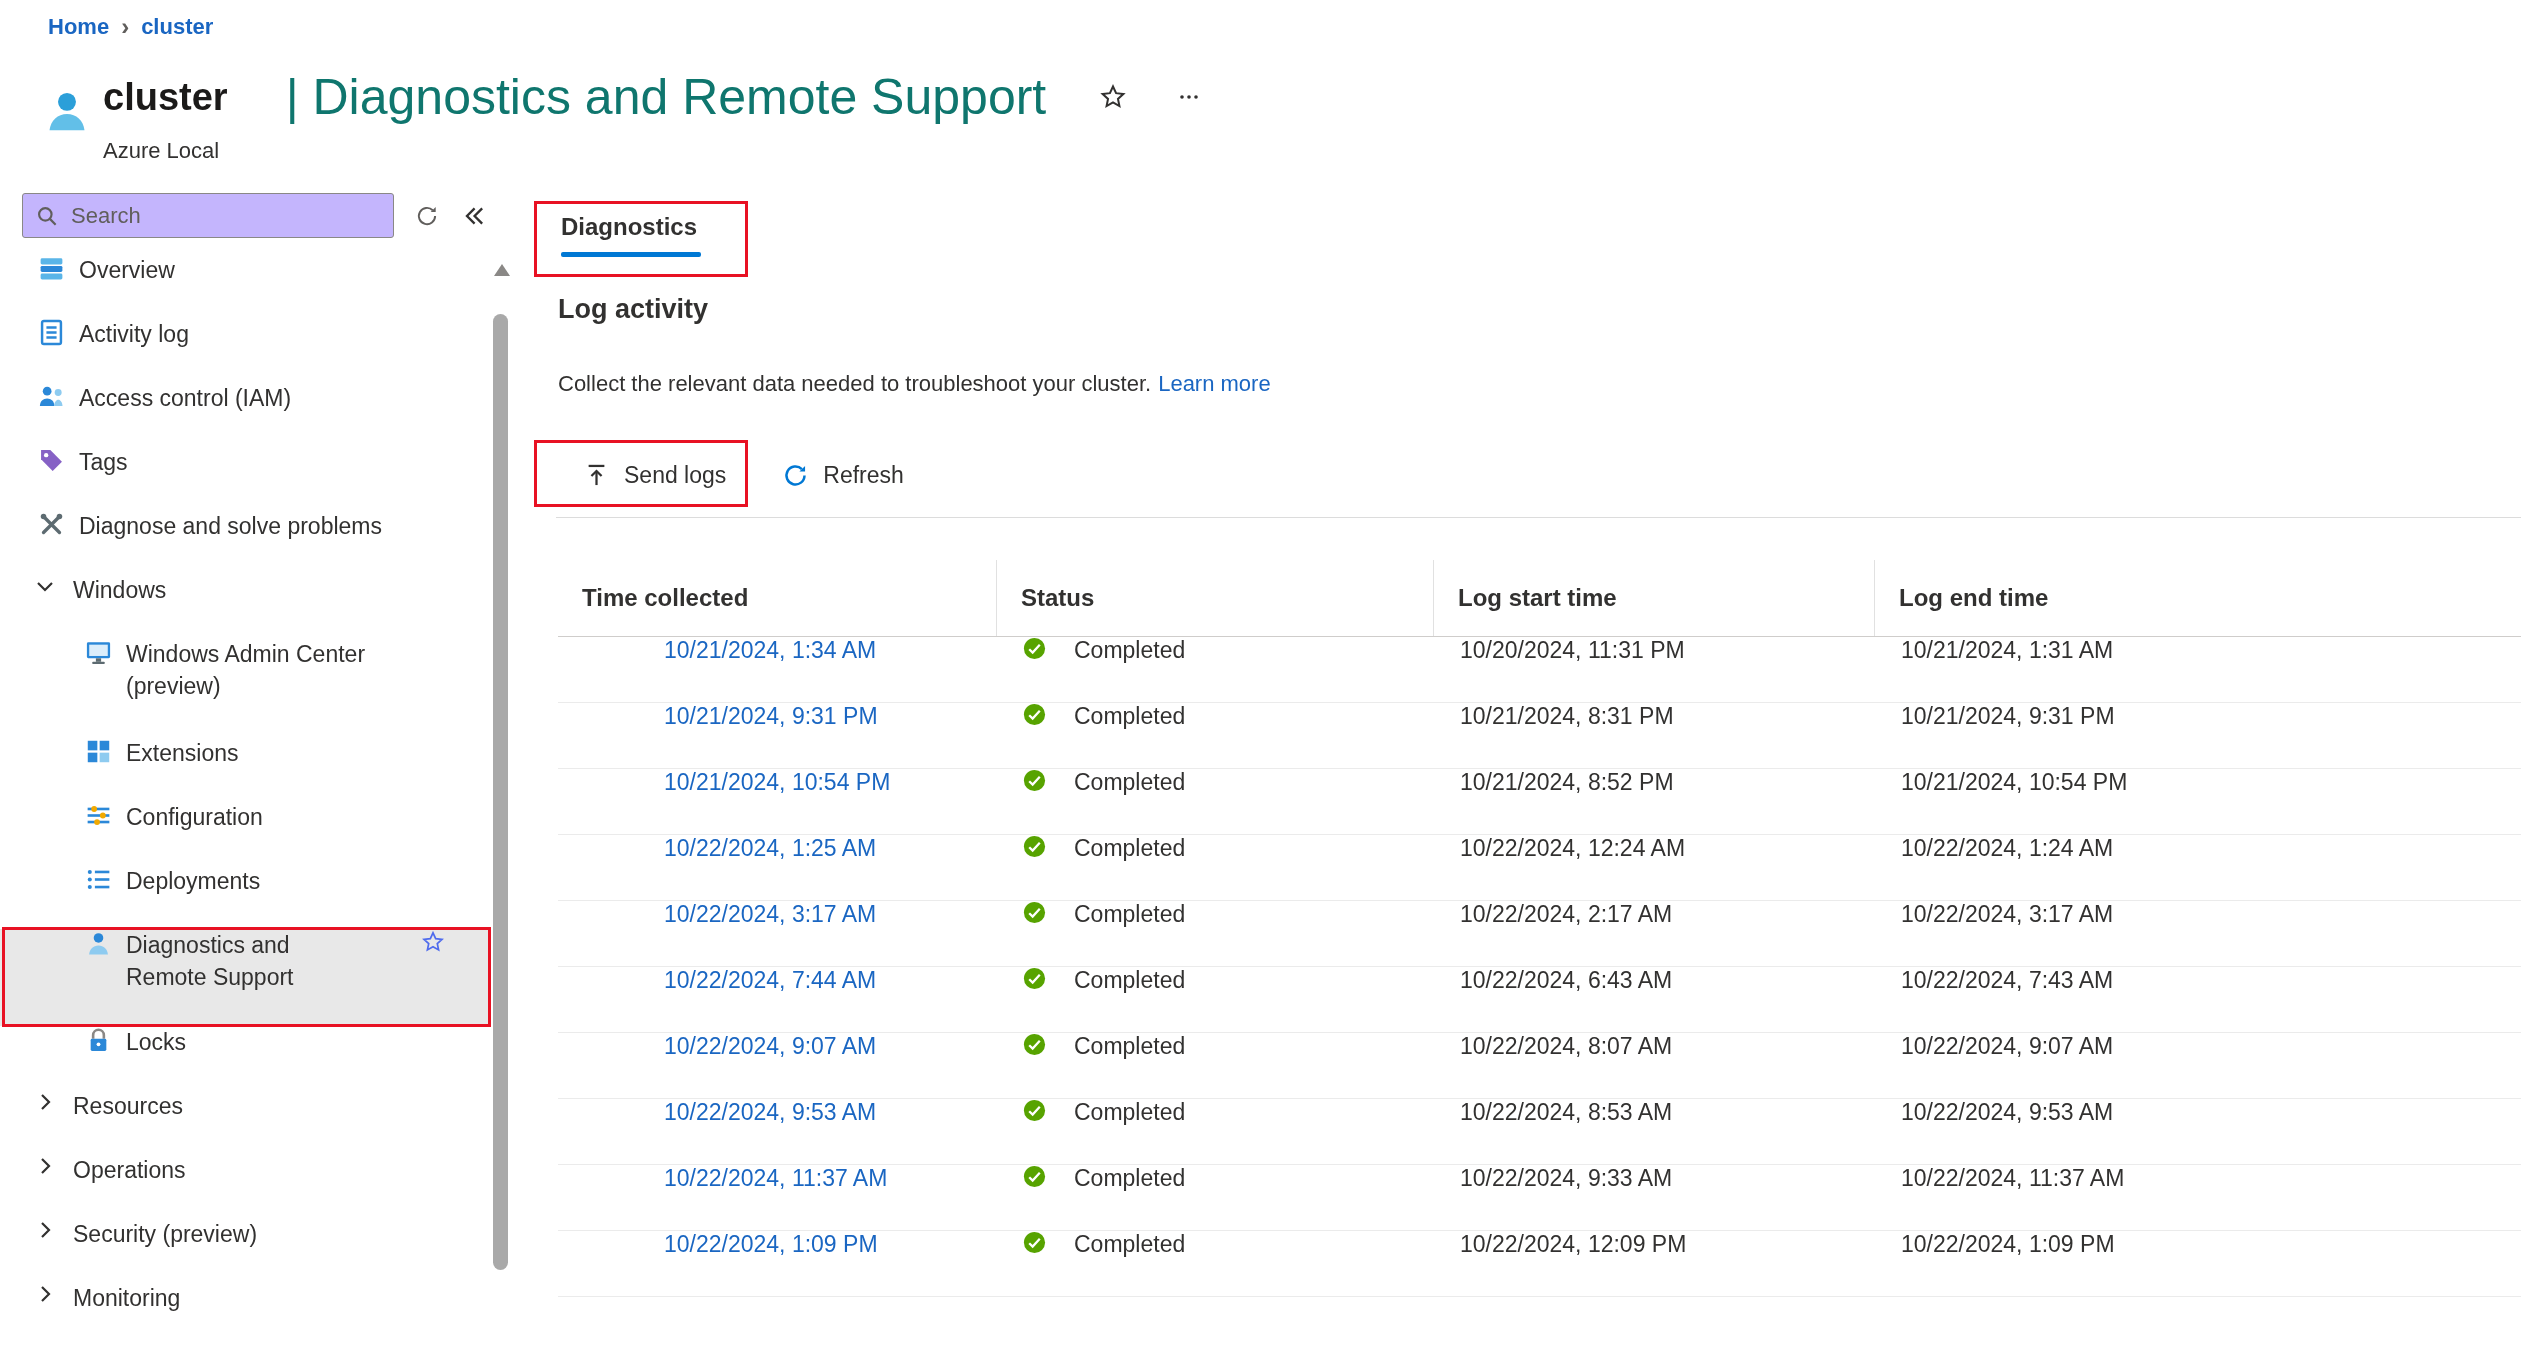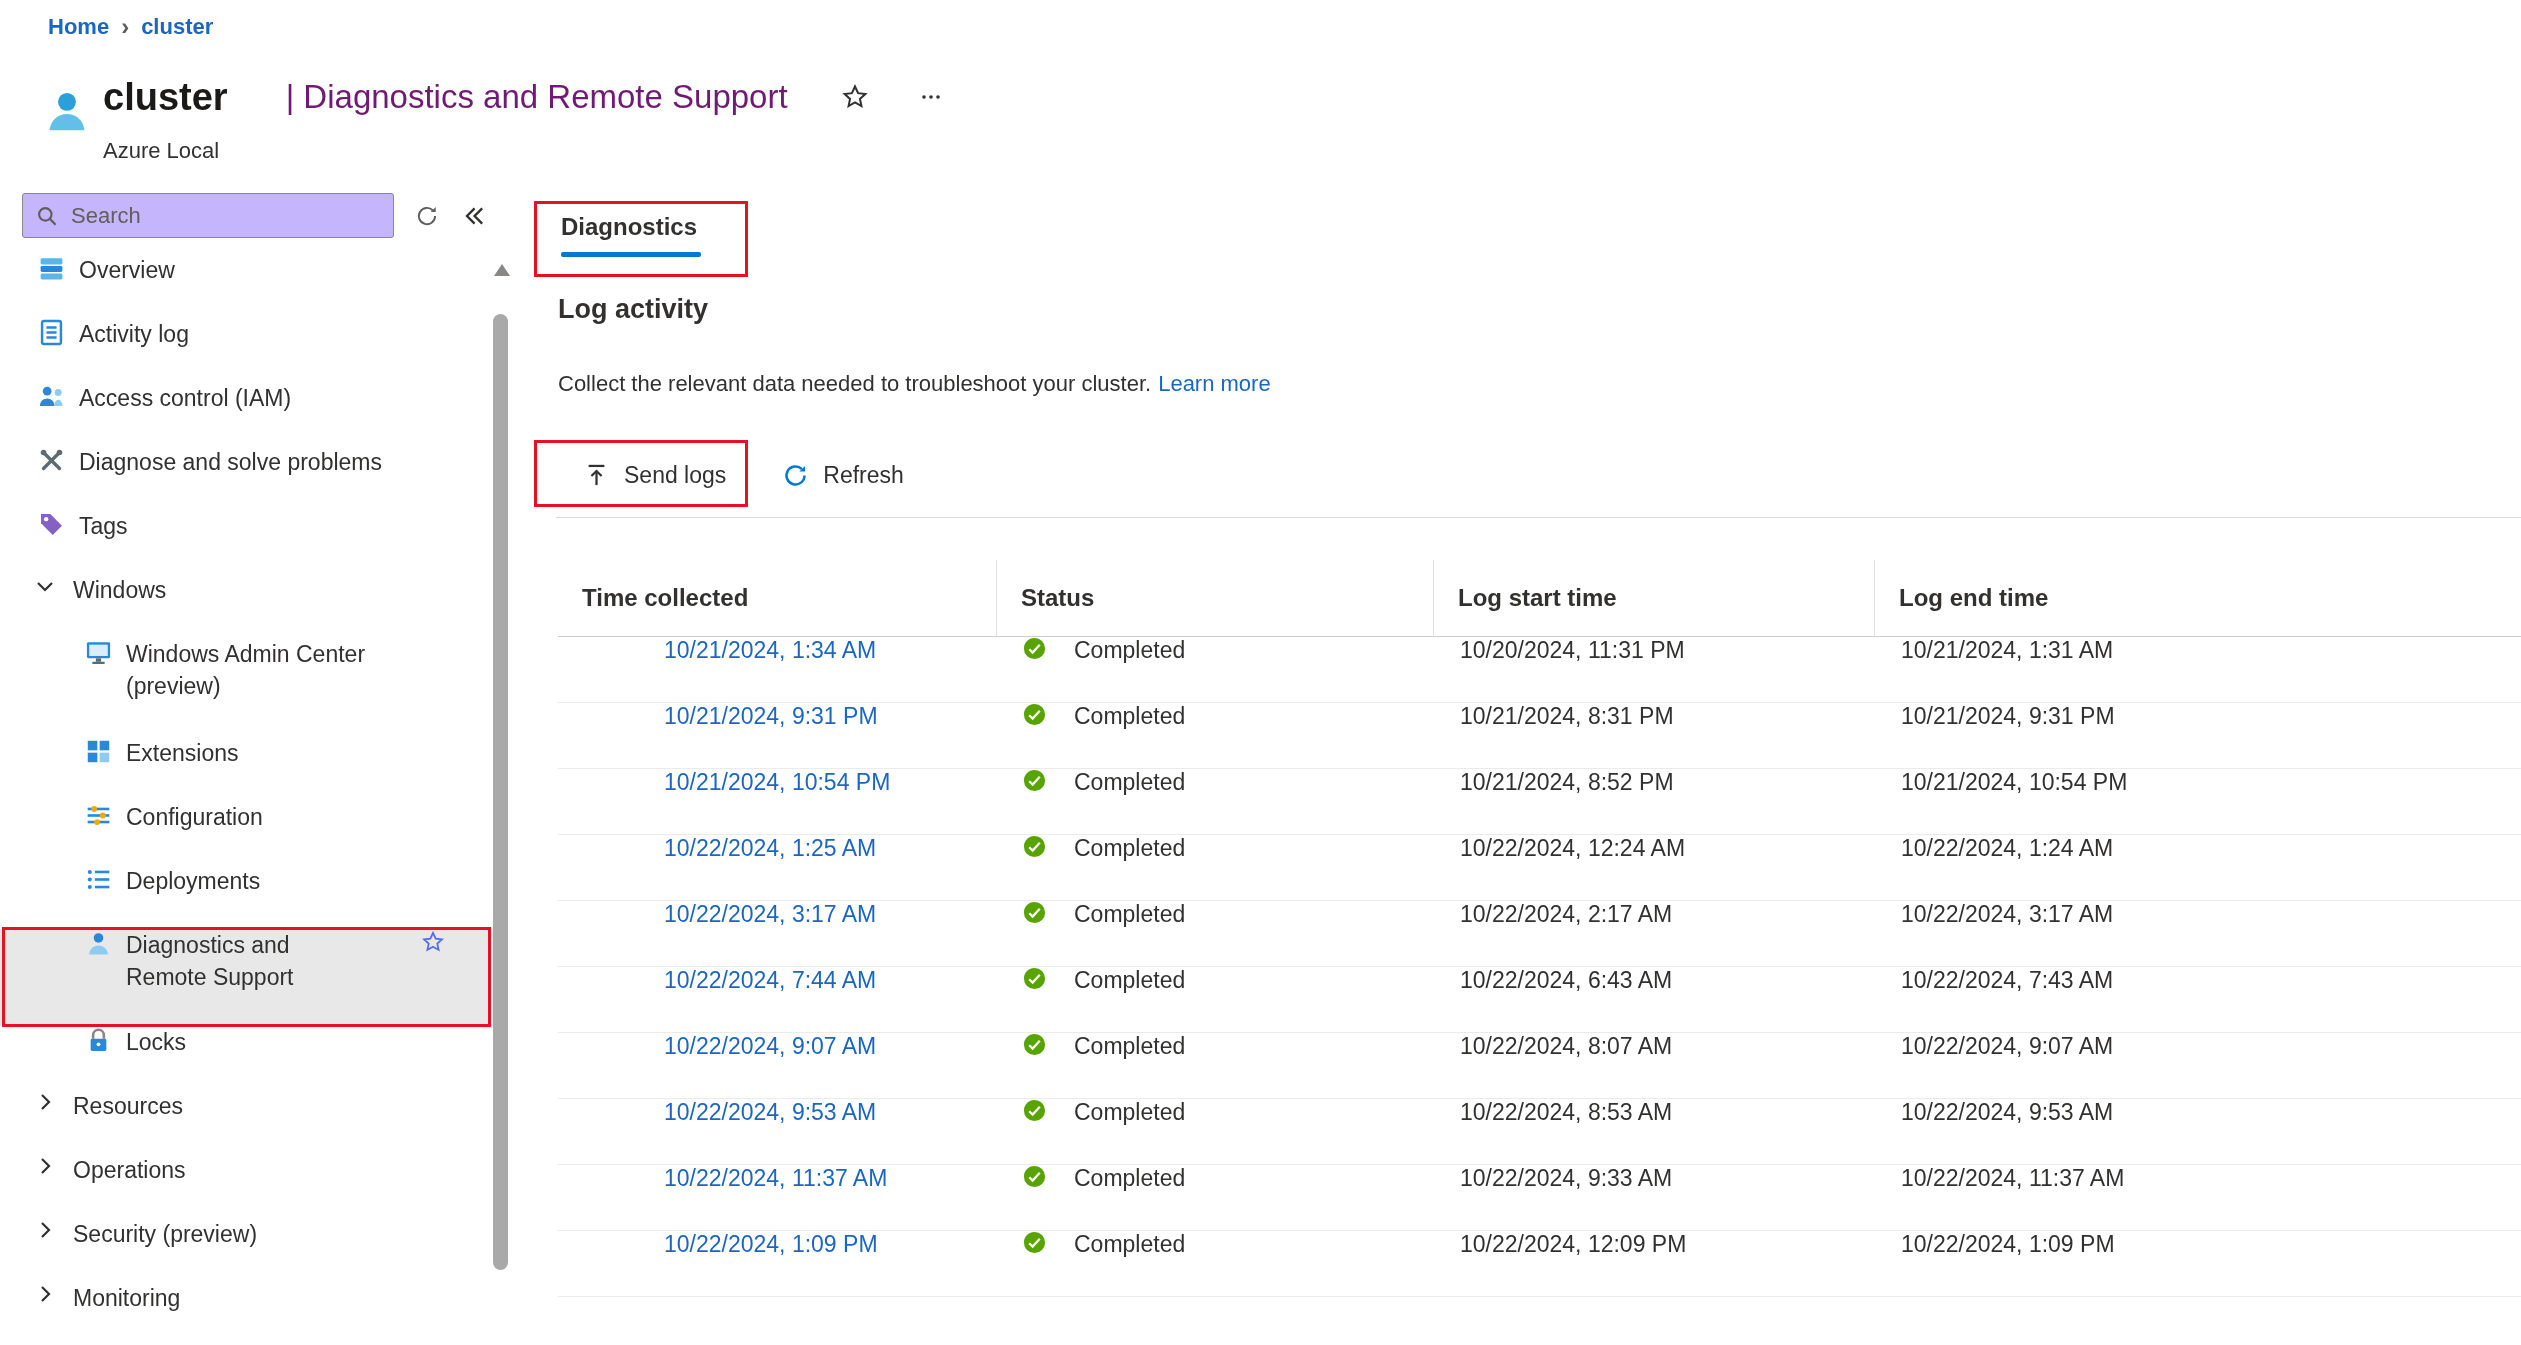--- a/index.html
+++ b/index.html
@@ -19,21 +19,21 @@
 
   
   .breadcrumb { position: absolute; left: 48px; top: 14px; display: flex; align-items: center; gap: 12px; font-size: 22px; font-weight: bold; }
   .breadcrumb a { color: var(--link, #1a66c2); text-decoration: none; cursor: pointer; }
   .crumb-sep { color: #605e5c; font-size: 24px; line-height: 1; }
 
   
   .avatar { position: absolute; left: 42px; top: 86px; width: 50px; height: 50px; }
   .title-row { position: absolute; left: 103px; top: 68px; display: flex; align-items: center; height: 58px; }
   .resource-name { font-size: 38px; font-weight: 700; color: #1b1a19; }
-  .page-title { font-size: 33px; font-weight: 300; color: #701a75; margin-left: 58px; white-space: nowrap; }
+  .page-title { font-size: 50px; font-weight: 300; color: #0f766e; margin-left: 58px; white-space: nowrap; }
   .title-star { margin-left: 52px; width: 30px; height: 30px; color: #323130; cursor: pointer; background: none; border: none; padding: 0; display: flex; }
   .title-more { margin-left: 44px; background: none; border: none; padding: 0; cursor: pointer; display: flex; }
   .subtitle { position: absolute; left: 103px; top: 138px; font-size: 22px; color: #323130; }
 
   
   .search-row { position: absolute; left: 22px; top: 193px; display: flex; align-items: center; gap: 20px; }
   .search-box { width: 372px; height: 45px; border: 1px solid #8a8886; border-radius: 3px; display: flex; align-items: center; padding: 0 12px; gap: 10px; background: #c4b5fd; }
   .search-box svg { width: 24px; height: 24px; flex: none; }
   .search-box input { border: none; outline: none; flex: 1; min-width: 0; font-size: 22px; font-family: inherit; color: #323130; background: transparent; }
   .search-box input::placeholder { color: #605e5c; }
@@ -199,36 +199,36 @@
             <circle cx="14.6" cy="7.3" r="2.4" fill="#8ecbf0"></circle>
             <path d="M11.8 16.5c.2-2.7 1.5-4.3 2.9-4.3s2.7 1.6 2.9 4.3z" fill="#8ecbf0"></path>
           </svg>
         </span>
       <span class="nav-label">Access control (IAM)</span>
     </div>
 
     <div class="nav-item">
       <span class="nav-icon">
           <svg viewBox="0 0 20 20">
+            <path d="M2.8 2.8h6.4l8 8-6.4 6.4-8-8z" fill="#8661c5"></path>
+            <circle cx="6.3" cy="6.3" r="1.5" fill="#fff"></circle>
+          </svg>
+        </span>
+      <span class="nav-label">Tags</span>
+    </div>
+
+    <div class="nav-item">
+      <span class="nav-icon">
+          <svg viewBox="0 0 20 20">
             <path d="M4.5 4.5l11 11M15.5 4.5l-11 11" stroke="#5d6b71" stroke-width="2.3" stroke-linecap="round"></path>
             <circle cx="4.5" cy="4.5" r="1.9" fill="#5d6b71"></circle>
             <circle cx="15.5" cy="4.5" r="1.9" fill="#5d6b71"></circle>
           </svg>
         </span>
       <span class="nav-label">Diagnose and solve problems</span>
-    </div>
-
-    <div class="nav-item">
-      <span class="nav-icon">
-          <svg viewBox="0 0 20 20">
-            <path d="M2.8 2.8h6.4l8 8-6.4 6.4-8-8z" fill="#8661c5"></path>
-            <circle cx="6.3" cy="6.3" r="1.5" fill="#fff"></circle>
-          </svg>
-        </span>
-      <span class="nav-label">Tags</span>
     </div>
 
     <div class="nav-item group">
       <span class="nav-chevron">
           <svg viewBox="0 0 24 24">
             <use href="#sym-chevron-down"></use>
           </svg>
         </span>
       <span class="nav-label">Windows</span>
     </div>

